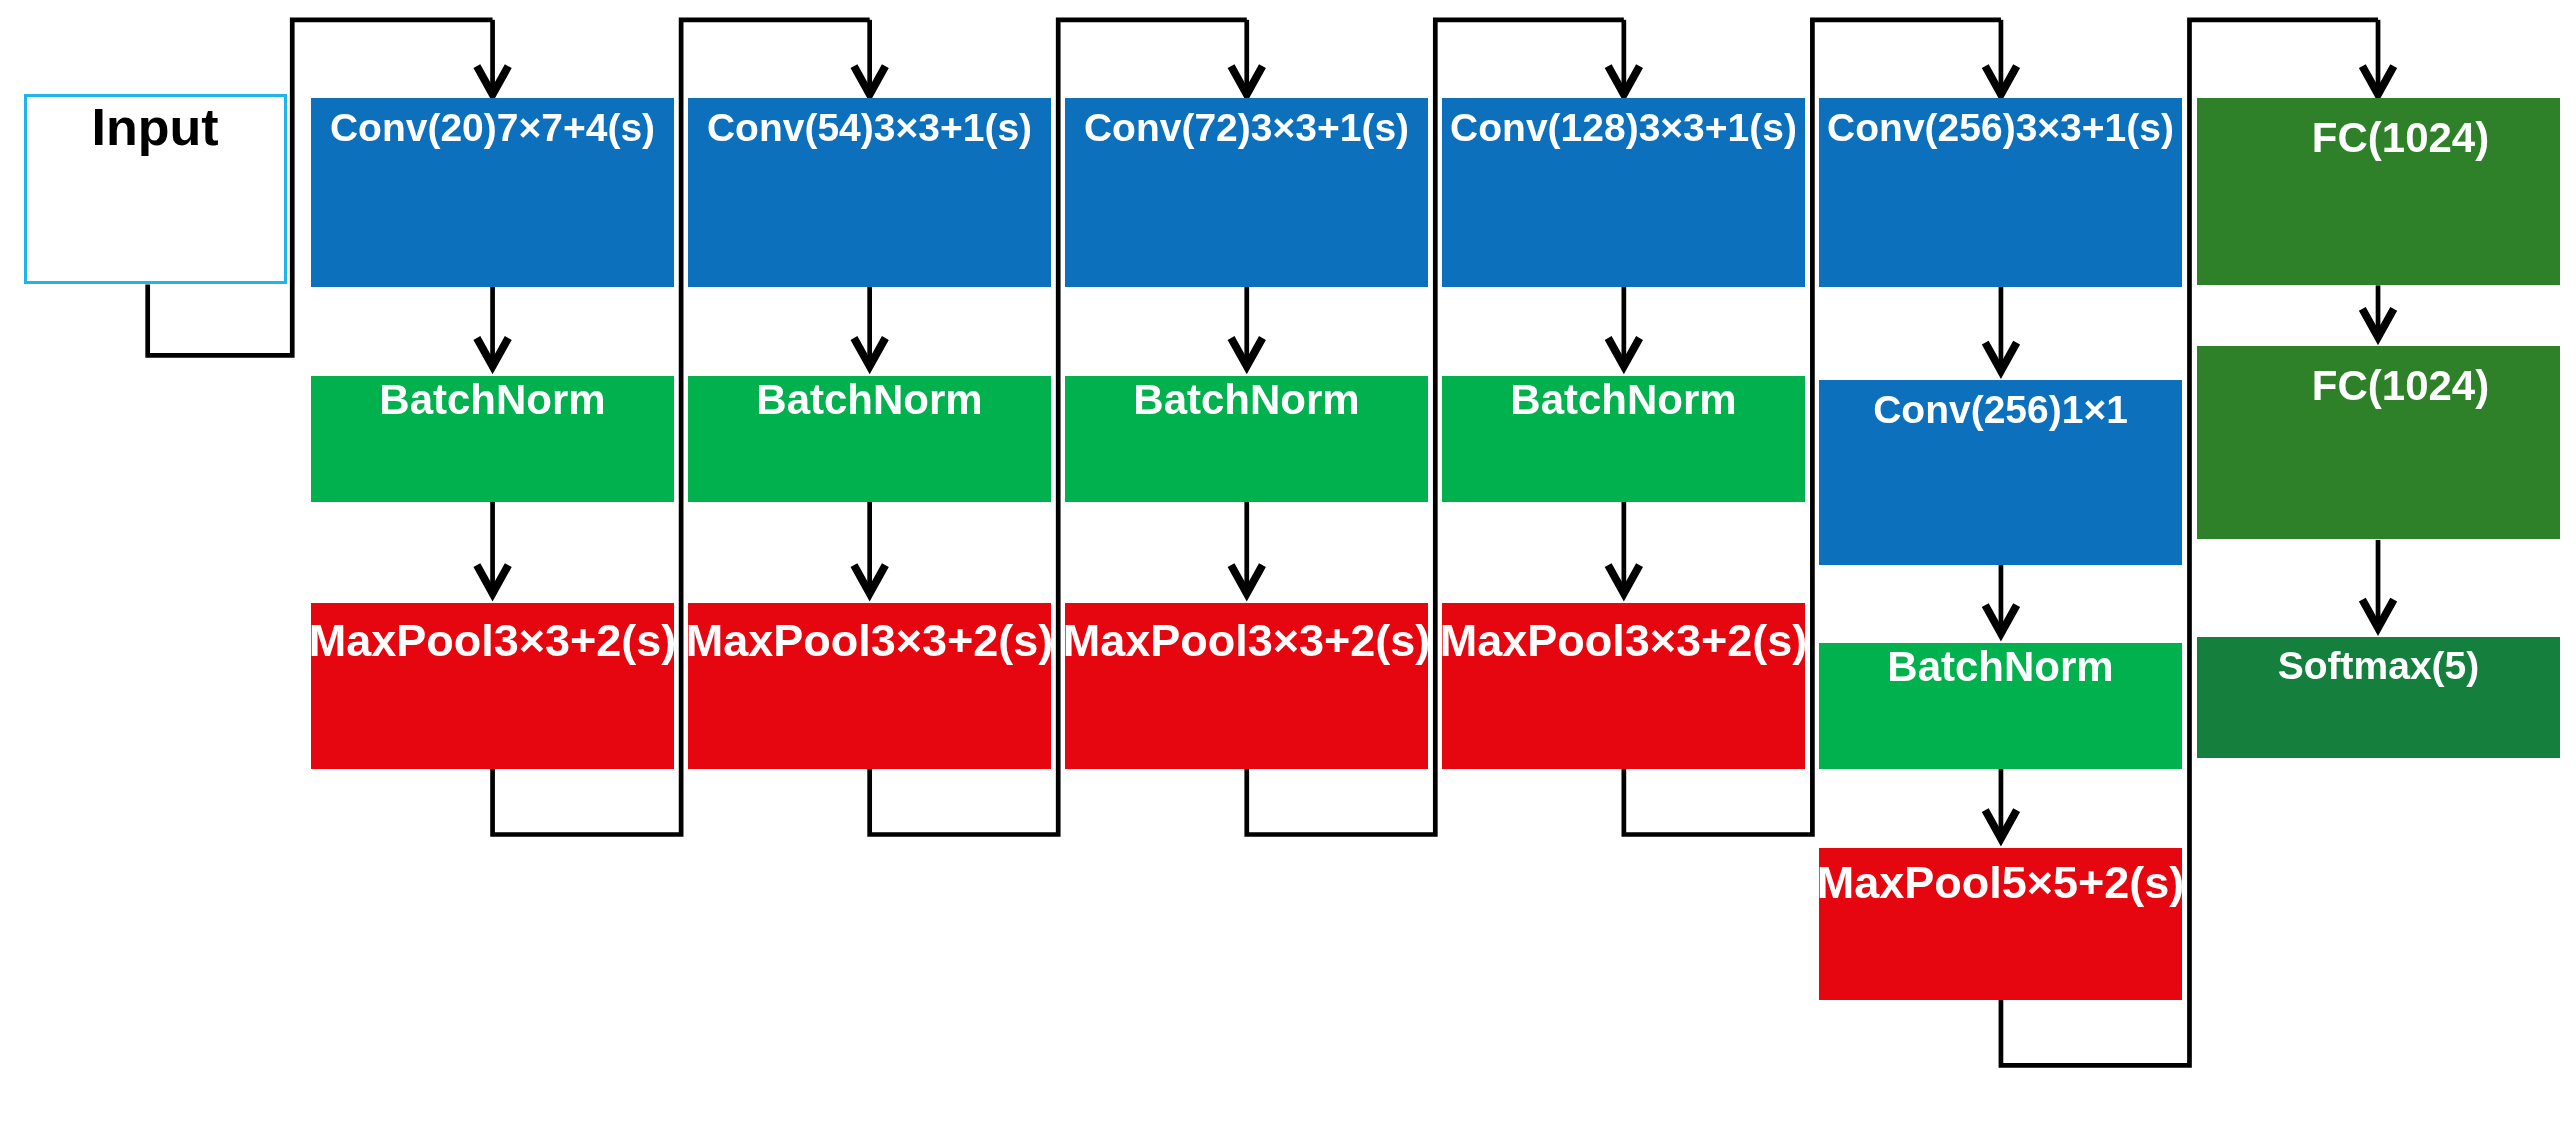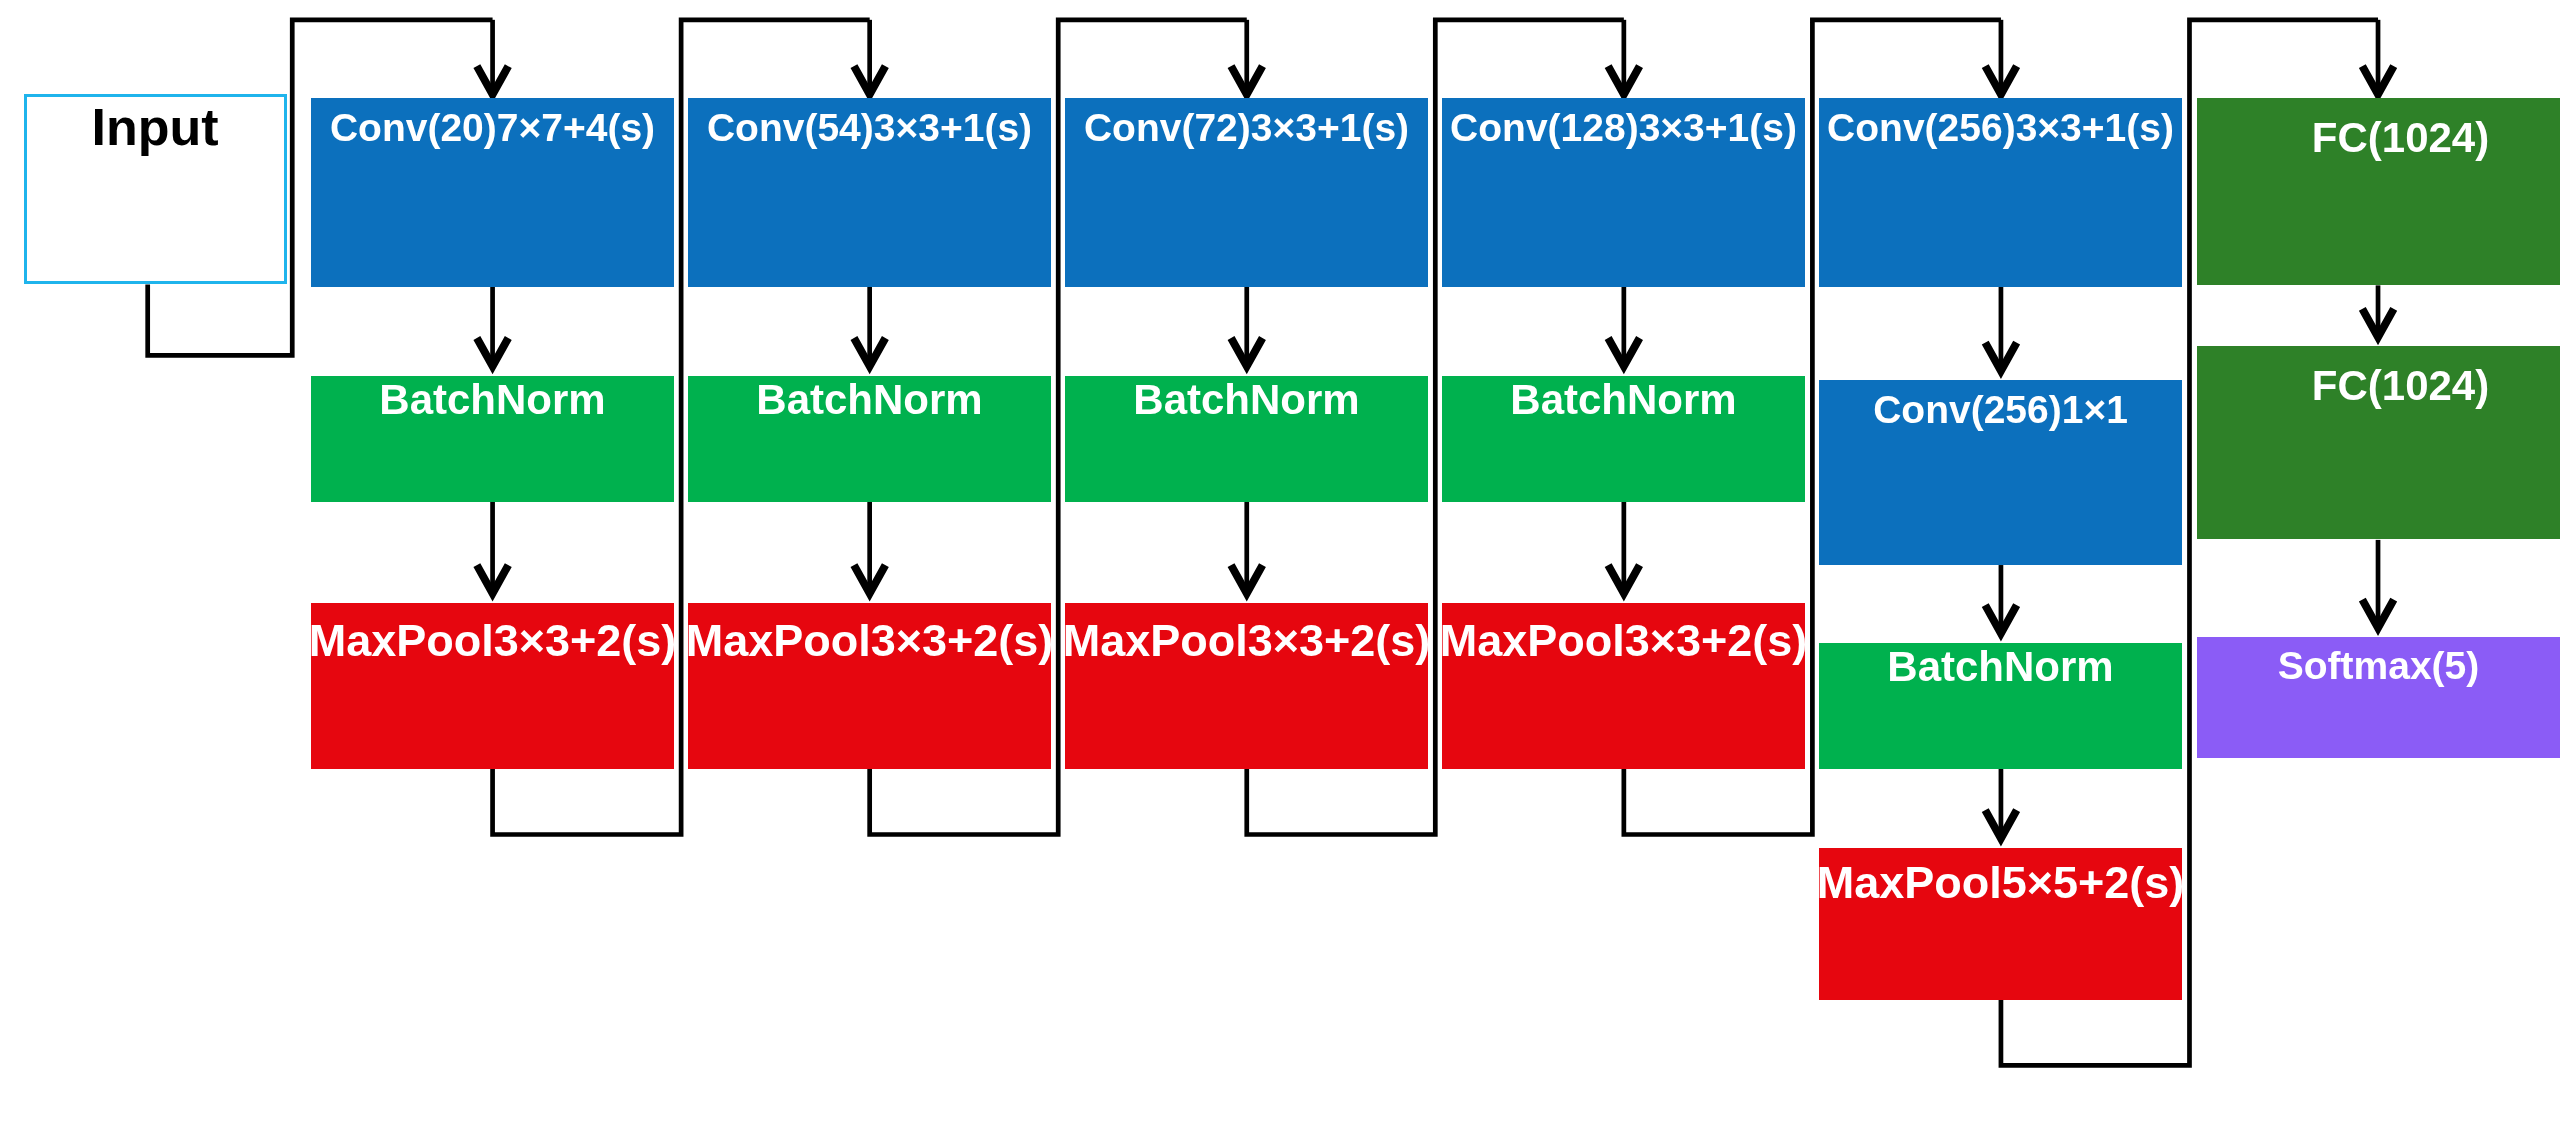--- a/index.html
+++ b/index.html
@@ -52,21 +52,21 @@
   .input-box {
     background: #ffffff;
     border: 3.1px solid #1FB4EC;
     color: #000000;
     font-size: 52px;
   }
   .conv      { background: #0C70BD; font-size: 39px; line-height: 60px; }
   .batchnorm { background: #00B14E; font-size: 42px; line-height: 47px; }
   .maxpool   { background: #E6060F; font-size: 45px; line-height: 75px; }
   .fc        { background: #2E8128; font-size: 42px; line-height: 79px; padding-left: 44px; }
-  .softmax   { background: #8b5cf6; font-size: 39px; line-height: 58px; }
+  .softmax   { background: #15803d; font-size: 39px; line-height: 58px; }
 </style>
 </head>
 <body>
 
 <div class="canvas">
 
   <svg class="connectors" viewBox="0 0 3279 1429" xmlns="http://www.w3.org/2000/svg">
 
     <g>
       <path class="wire" d="M188 362 V452 H372 V25 H627"></path>

